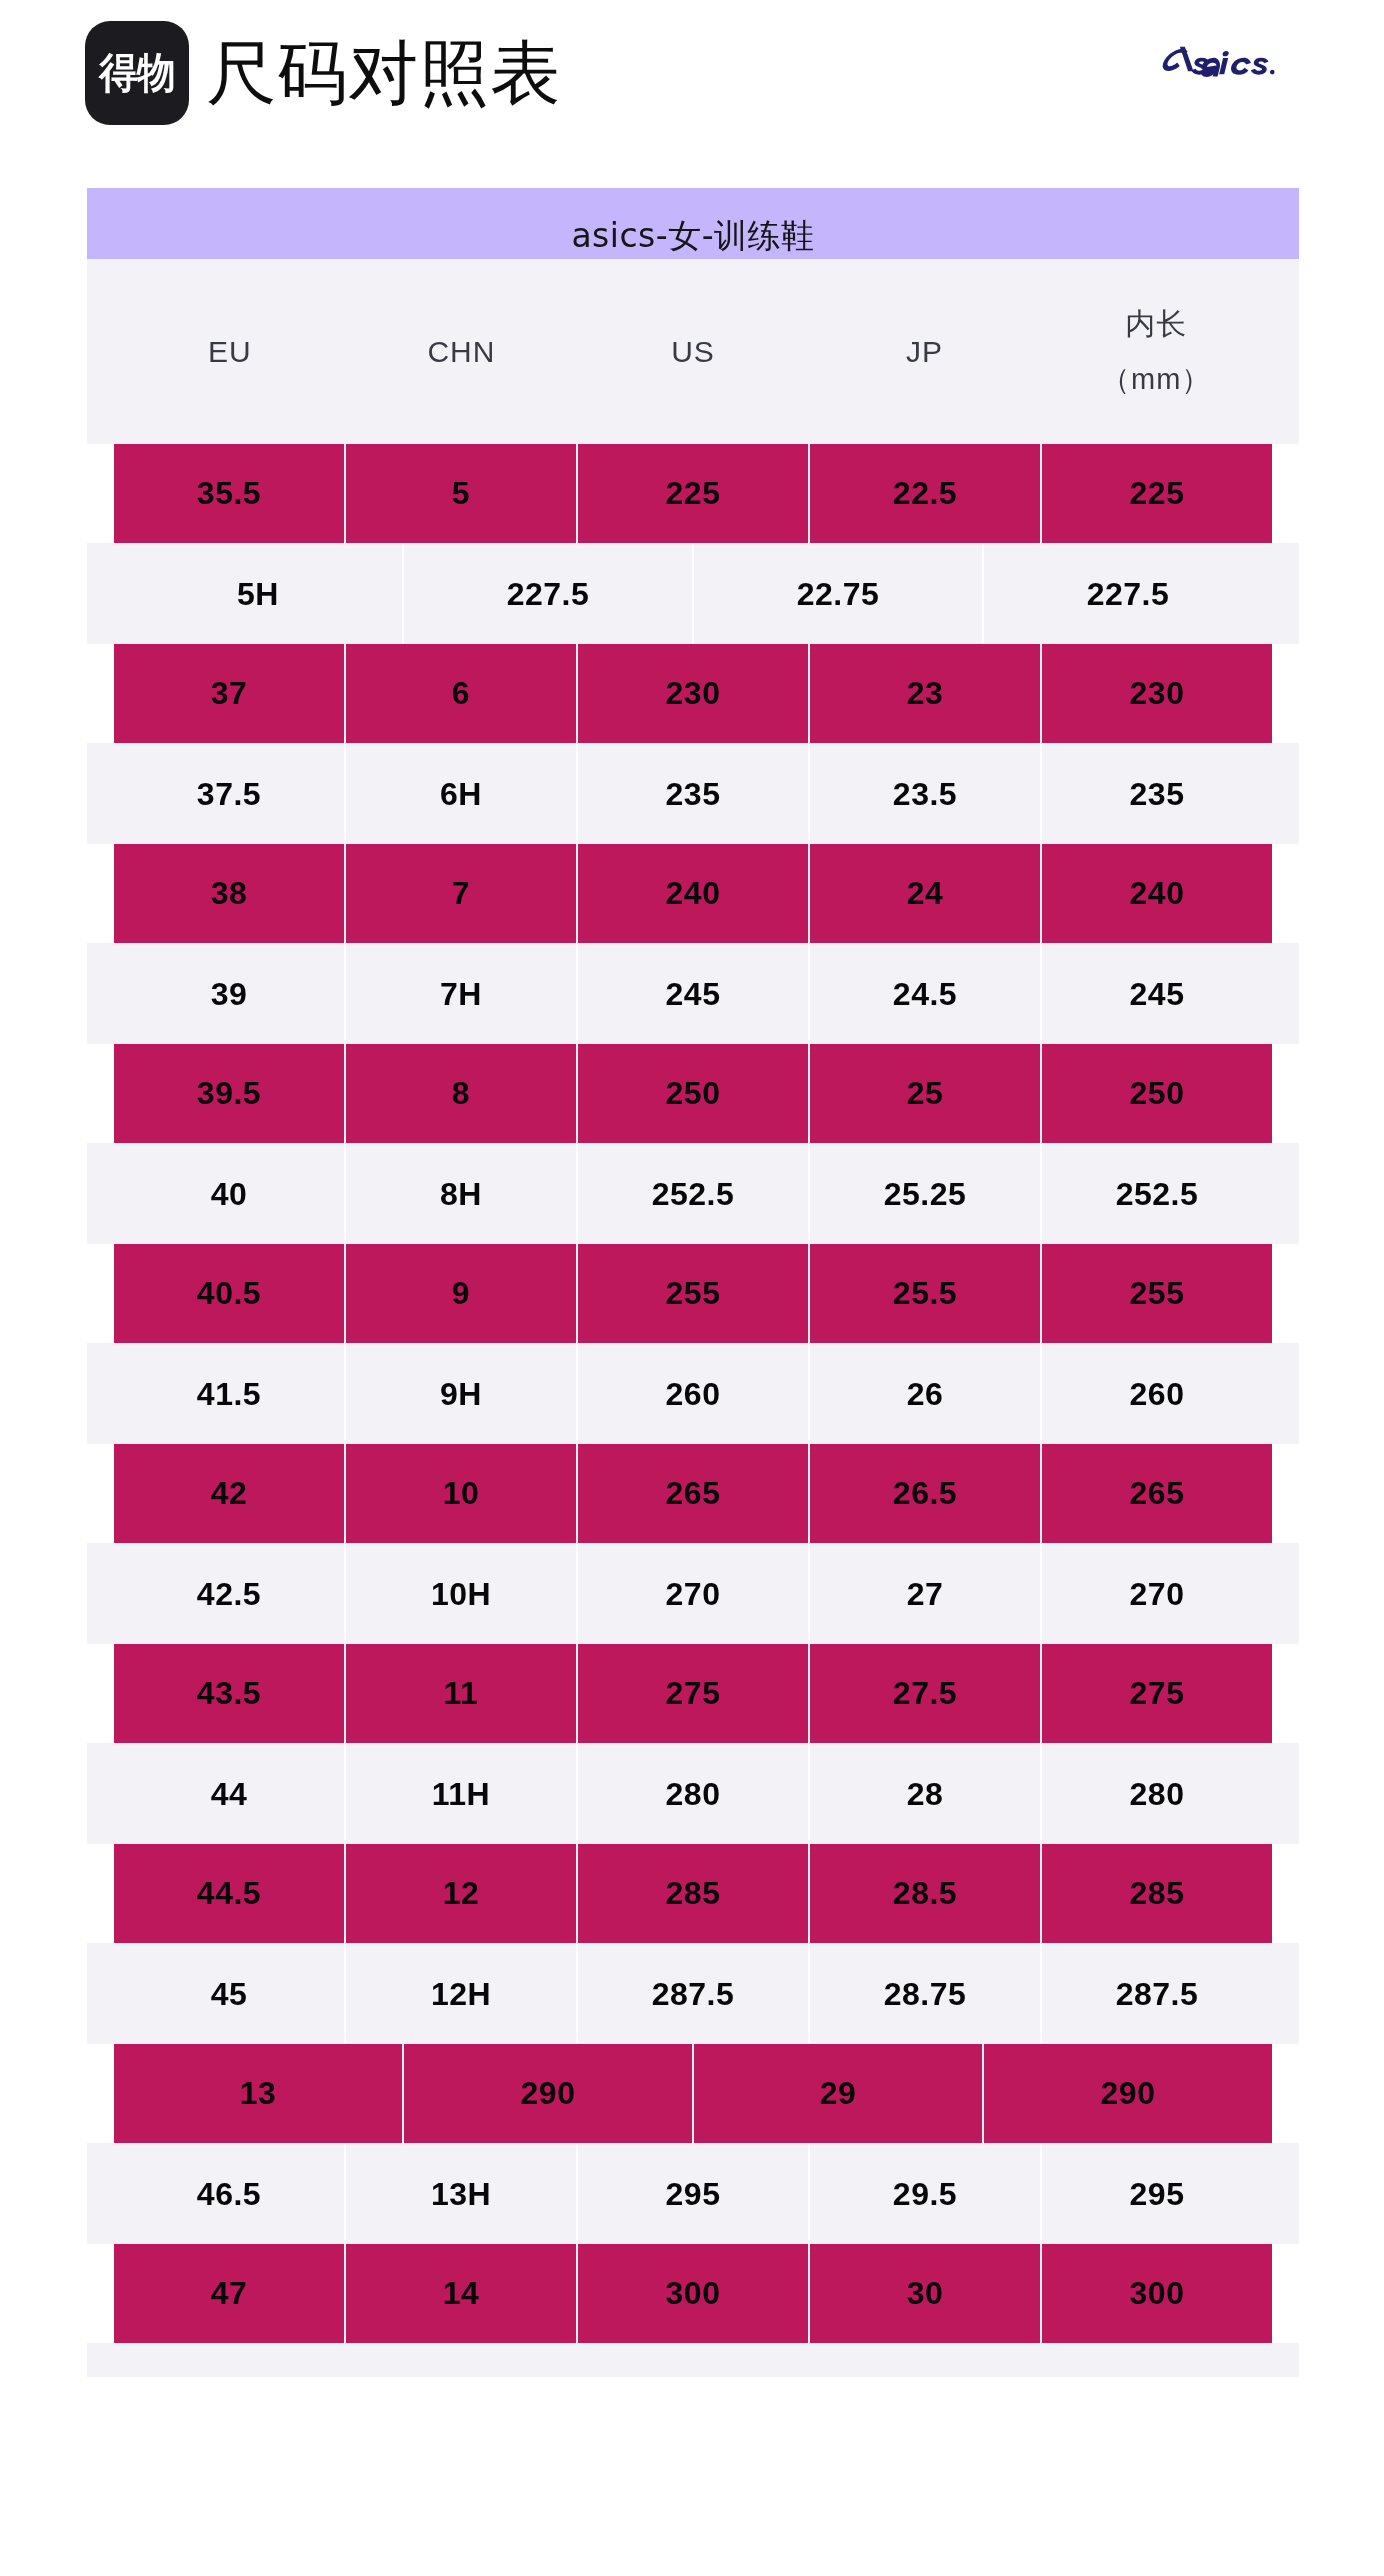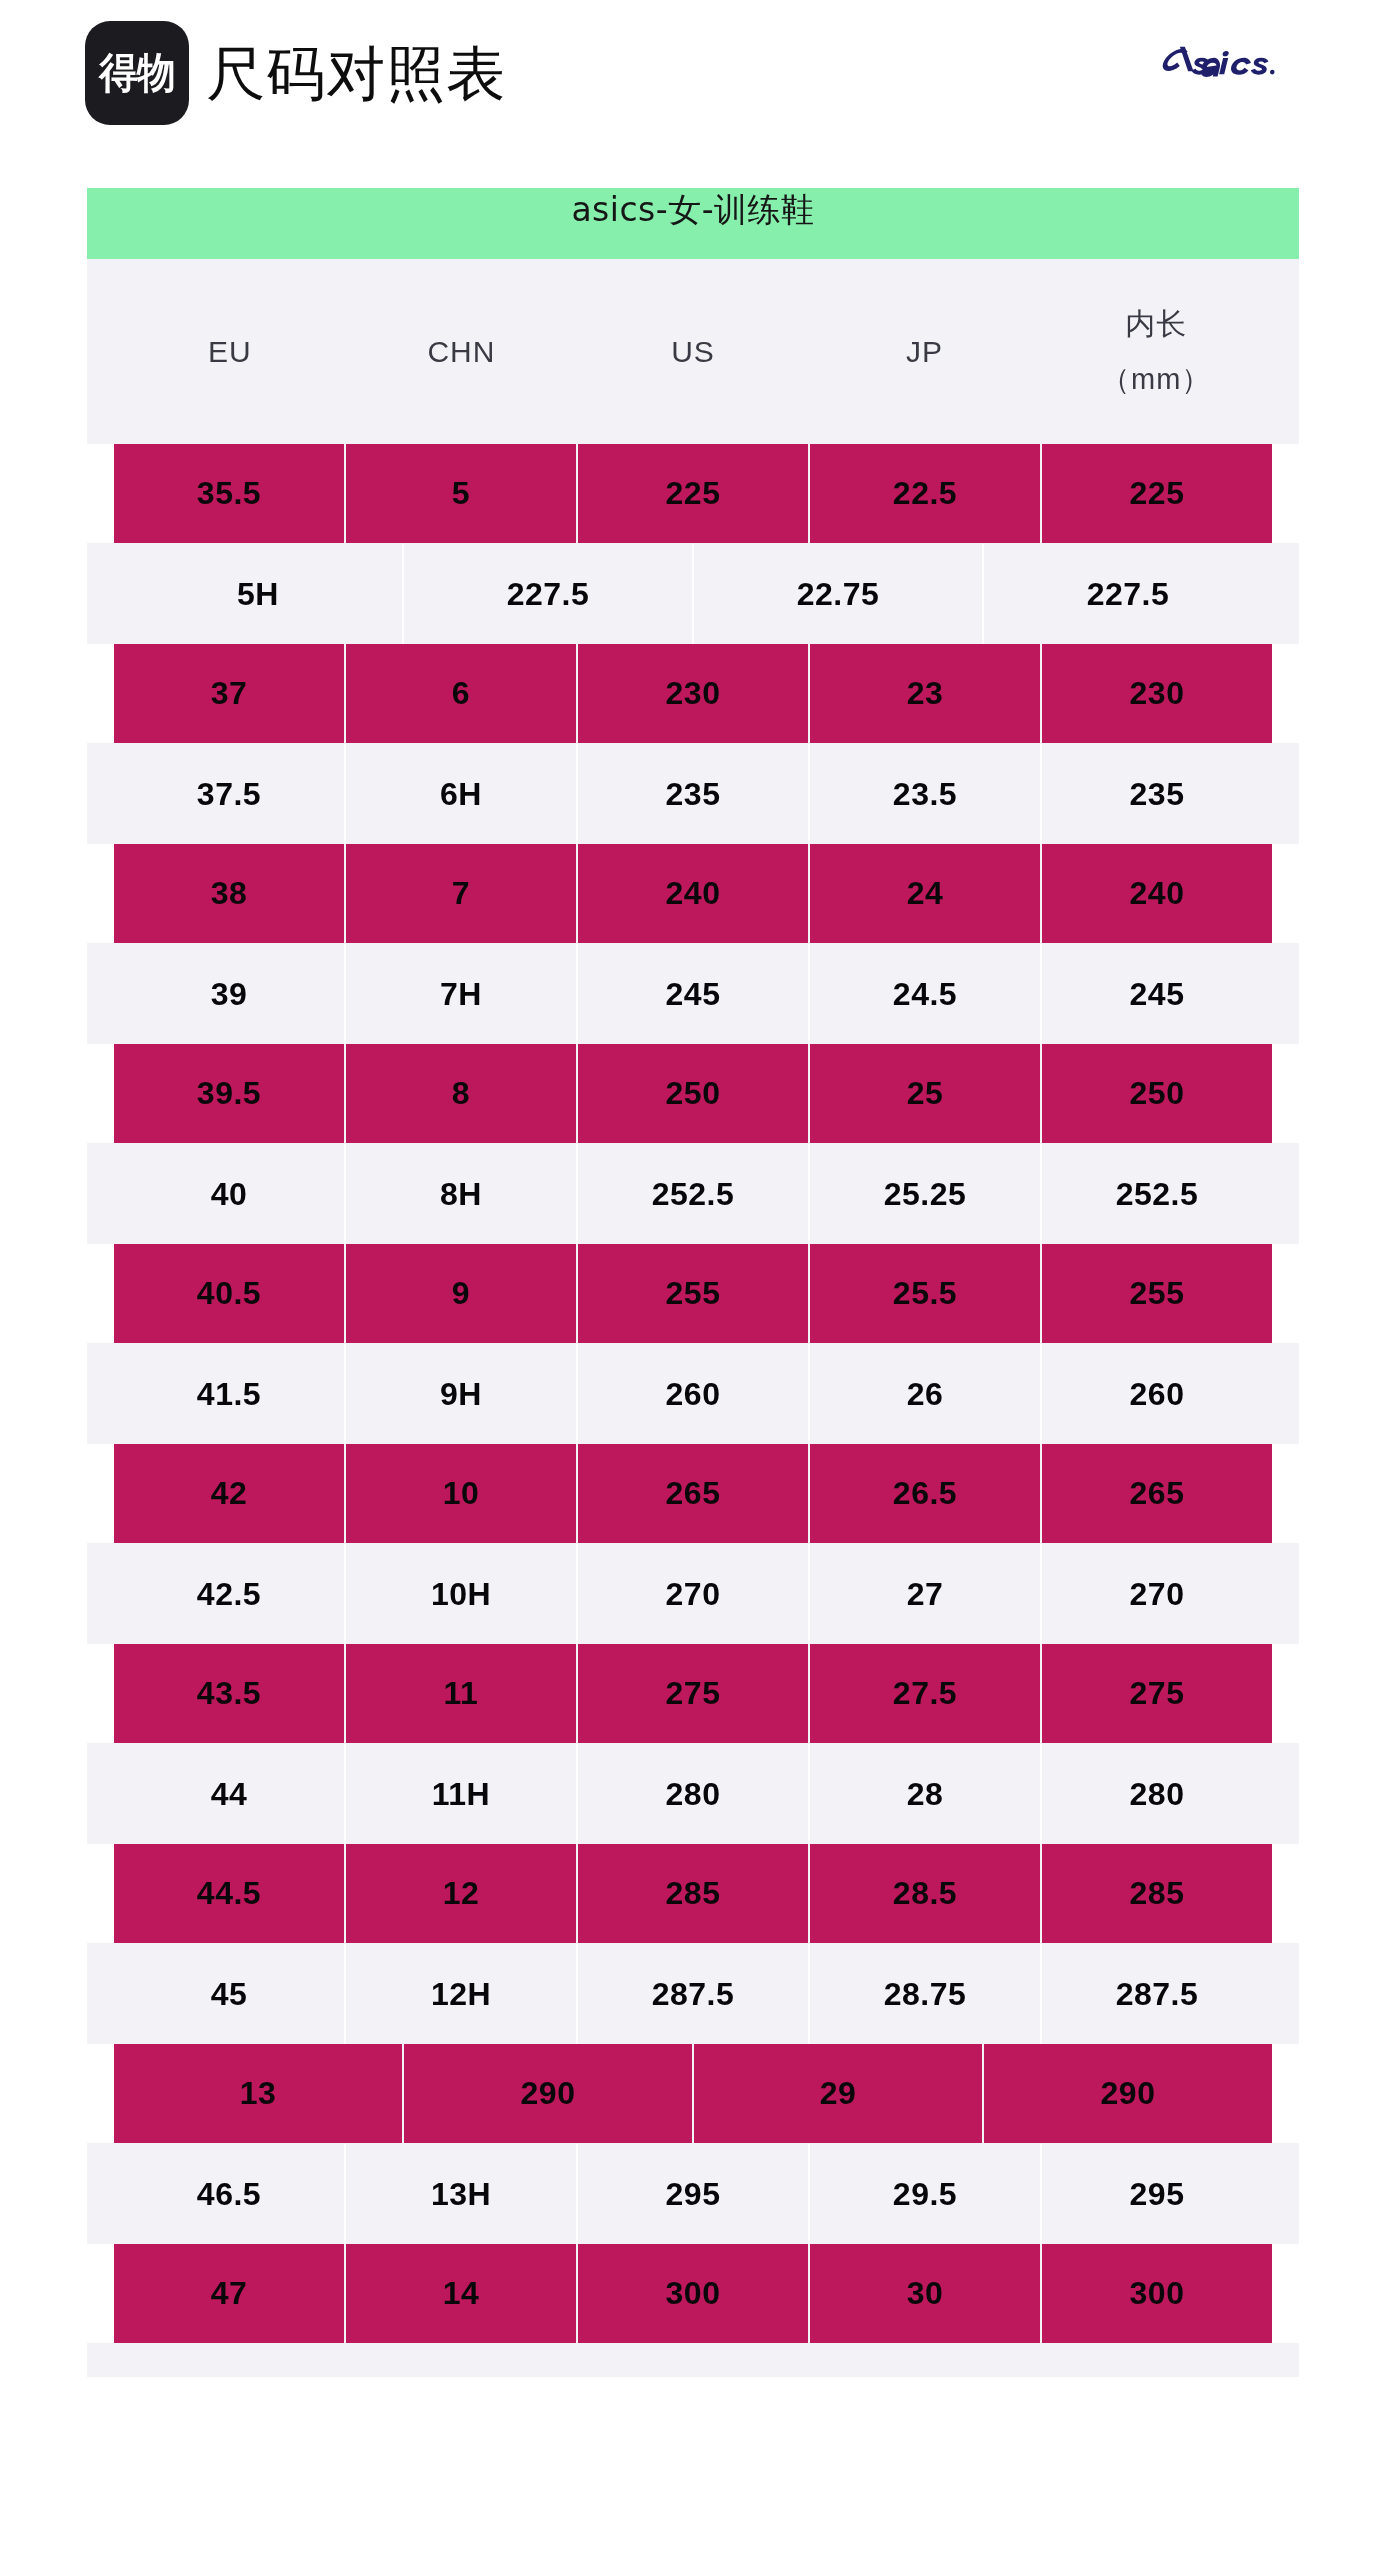--- a/index.html
+++ b/index.html
@@ -44,21 +44,21 @@
   .dewu-logo-text {
     color: #ffffff;
     font-size: 42px;
     font-weight: 700;
     letter-spacing: -1px;
     line-height: 1;
     font-family: "DejaVu Sans", "Liberation Sans", sans-serif;
     transform: scaleX(0.92);
   }
   .page-title {
-    font-size: 59px;
+    font-size: 70px;
     font-weight: 400;
     color: #0d0d0d;
     line-height: 1;
     letter-spacing: 1px;
     white-space: nowrap;
     font-family: "DejaVu Sans", "Liberation Sans", sans-serif;
   }
   .brand-logo {
     position: absolute;
     right: 87px;
@@ -72,24 +72,24 @@
   .brand-logo svg { display: block; }
 
   
   .chart-wrap {
     position: absolute;
     left: 87px;
     top: 188px;
     width: 1212px;
   }
   .chart-title-bar {
-    background: #86efac;
+    background: #c4b5fd;
     height: 71px;
     display: flex;
-    align-items: flex-start;
+    align-items: flex-end;
     justify-content: center;
   }
   .chart-title-text {
     font-size: 33px;
     color: #161616;
     font-weight: 400;
     letter-spacing: 0.5px;
     font-family: "DejaVu Sans", "Liberation Sans", sans-serif;
   }
 

